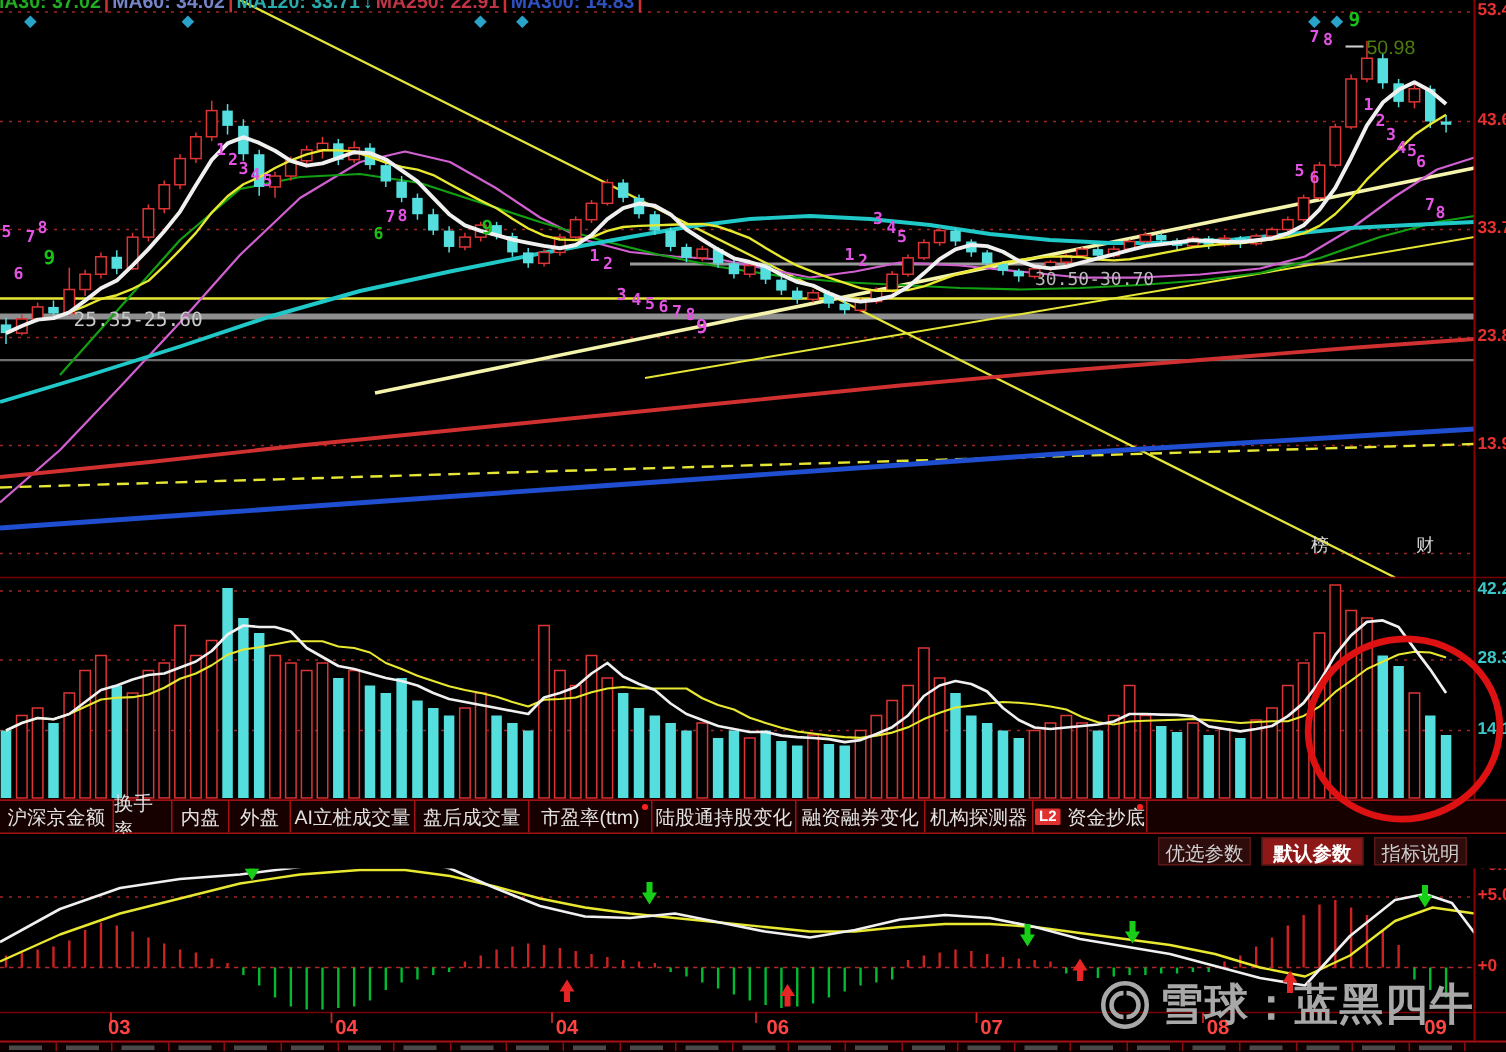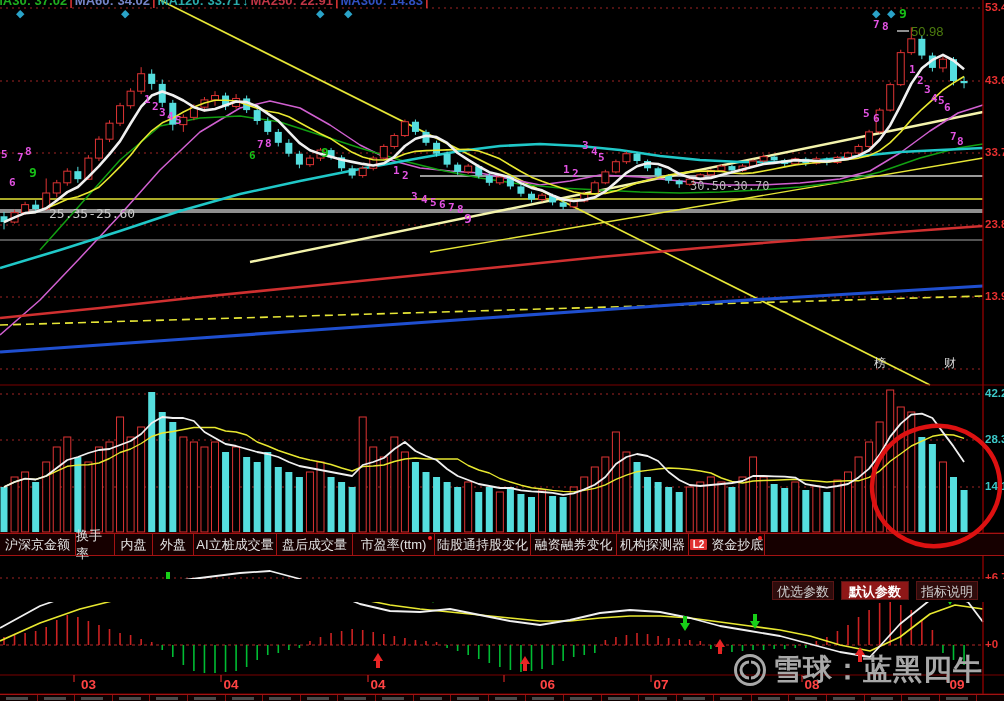--- a/index.html
+++ b/index.html
@@ -16,21 +16,21 @@
   .digit{position:absolute;z-index:4;font-family:"DejaVu Sans Mono",monospace;font-weight:bold;font-size:11px;}
   .digit.big{font-size:13px;}
   .diamond{position:absolute;z-index:4;color:#2aa3c8;font-size:11px;}
   #tabbar{position:absolute;left:0;top:533px;width:1004px;height:23px;z-index:5;display:flex;
           background:#160000;border-top:1px solid #a31212;border-bottom:1px solid #a31212;box-sizing:border-box;}
   .tab{height:100%;display:flex;align-items:center;justify-content:center;color:#e2e2e2;
        font-size:13px;border-right:1px solid #a31212;box-sizing:border-box;position:relative;flex:none;}
   .tab .l2{background:#e03030;color:#fff;font-size:10px;font-weight:bold;padding:0 3px;margin-right:4px;border-radius:1px;}
   .tab .dot{position:absolute;top:2px;right:2px;width:4px;height:4px;border-radius:50%;background:#ff2020;}
   .tab-fill{flex:1;border-right:none;}
-  #btnrow{position:absolute;left:0;top:556px;width:1004px;height:23px;z-index:5;background:#000;margin-top:23px;}
+  #btnrow{position:absolute;left:0;top:556px;width:1004px;height:23px;z-index:5;background:#000;}
   .pbtn{position:absolute;top:2px;height:19px;line-height:19px;text-align:center;font-size:13px;
         border:1px solid #5a1515;box-sizing:border-box;}
   #bottomstrip{position:absolute;left:0;top:694px;width:1004px;height:7px;z-index:5;display:flex;
                border-top:1px solid #a31212;box-sizing:border-box;background:#0d0000;}
   .bcell{flex:none;width:37.6px;height:100%;border-right:1px solid #8a0e0e;box-sizing:border-box;position:relative;}
   .bcell i{position:absolute;left:6px;top:2px;width:22px;height:3px;background:#4a4a4a;}
   #watermark{position:absolute;left:733px;top:650px;z-index:8;display:flex;align-items:center;color:#a0a0a0;}
   #watermark .wm-text{font-size:29px;font-weight:bold;letter-spacing:1px;margin-left:6px;color:#a8a8a8;}
   .range-lbl{font-family:"DejaVu Sans Mono",monospace;}
 </style>
@@ -611,24 +611,24 @@
     <div class="axis-lbl" style="top: 74px; color: rgb(232, 48, 48);">43.6</div>
     <div class="axis-lbl" style="top: 146px; color: rgb(232, 48, 48);">33.7</div>
     <div class="axis-lbl" style="top: 218px; color: rgb(232, 48, 48);">23.8</div>
     <div class="axis-lbl" style="top: 290px; color: rgb(232, 48, 48);">13.9</div>
     <div class="axis-lbl" style="top: 387px; color: rgb(60, 200, 200);">42.2</div>
     <div class="axis-lbl" style="top: 433px; color: rgb(60, 200, 200);">28.3</div>
     <div class="axis-lbl" style="top: 480px; color: rgb(60, 200, 200);">14.1</div>
     <div class="axis-lbl" style="top: 571px; color: rgb(232, 48, 48);">+6.7</div>
     <div class="axis-lbl" style="top: 591px; color: rgb(232, 48, 48);">+5.0</div>
     <div class="axis-lbl" style="top: 638px; color: rgb(232, 48, 48);">+0</div>
-    <div class="month-lbl" style="left: 72px; width: 24px; text-align: right;">03</div>
+    <div class="month-lbl" style="left: 72px; width: 24px; text-align: left;">03</div>
     <div class="month-lbl" style="left: 219px; width: 24px; text-align: center;">04</div>
     <div class="month-lbl" style="left: 366px; width: 24px; text-align: center;">04</div>
-    <div class="month-lbl" style="left: 502px; width: 24px; text-align: left; margin-left: 38px;">06</div>
+    <div class="month-lbl" style="left: 502px; width: 24px; text-align: right;">06</div>
     <div class="month-lbl" style="left: 649px; width: 24px; text-align: center;">07</div>
     <div class="month-lbl" style="left: 800px; width: 24px; text-align: center;">08</div>
     <div class="month-lbl" style="left: 945px; width: 24px; text-align: center;">09</div>
     <div class="diamond" style="left: 16px; top: 7px;">◆</div>
     <div class="diamond" style="left: 121px; top: 7px;">◆</div>
     <div class="diamond" style="left: 316px; top: 7px;">◆</div>
     <div class="diamond" style="left: 344px; top: 7px;">◆</div>
     <div class="diamond" style="left: 872px; top: 7px;">◆</div>
     <div class="diamond" style="left: 887px; top: 7px;">◆</div>
     <div class="digit" style="left: 1px; top: 148px; color: rgb(227, 83, 227);">5</div>

